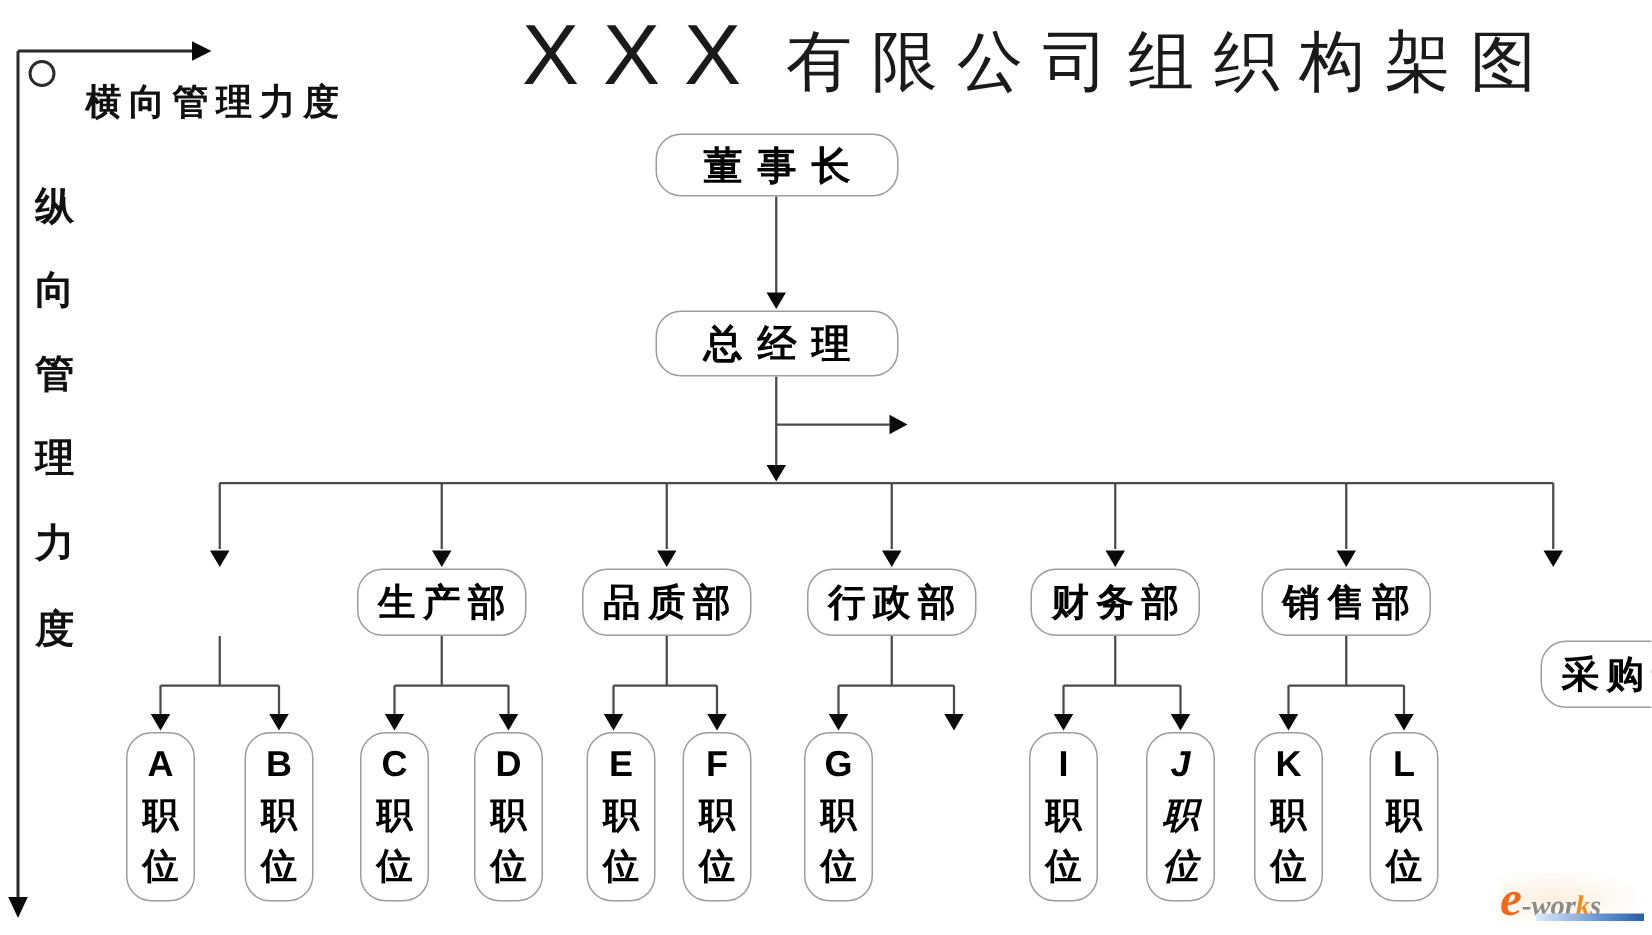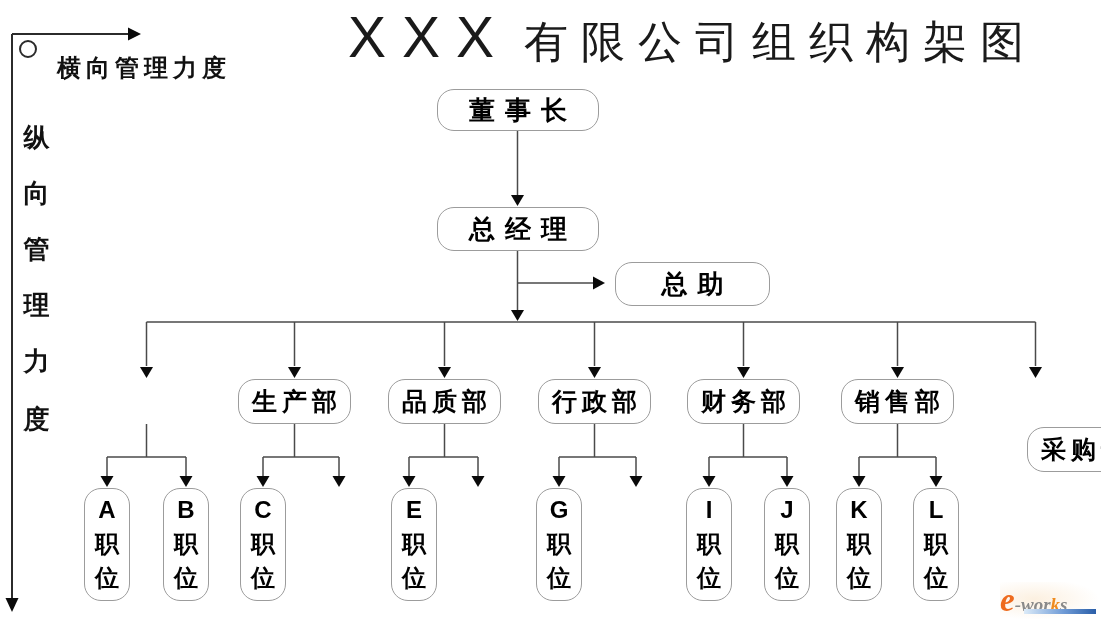--- a/index.html
+++ b/index.html
@@ -121,36 +121,37 @@
   <div class="title">
     <span class="t-x">XXX</span>
     <span class="t-cn">有限公司组织构架图</span>
   </div>
 
   <div class="axis-label-h">横向管理力度</div>
   <div class="axis-label-v">纵向管理力度</div>
 
   <div class="node lvl-top" style="left:437px;top:89px;">董事长</div>
   <div class="node lvl-top" style="left:437px;top:207px;height:44px;">总经理</div>
-  <div class="node lvl-top" style="left:615px;top:262px;height:44px;width:155px;">总助</div>
 
   <div class="node lvl-dept" style="left:238px;">生产部</div>
   <div class="node lvl-dept" style="left:388px;">品质部</div>
   <div class="node lvl-dept" style="left:538px;">行政部</div>
   <div class="node lvl-dept" style="left:687px;">财务部</div>
   <div class="node lvl-dept" style="left:841px;">销售部</div>
   <div class="node lvl-dept" style="left:1027px;margin-top:48px;">采购部</div>
 
   <div class="node pill" style="left:84px;">A职位</div>
   <div class="node pill" style="left:163px;">B职位</div>
   <div class="node pill" style="left:240px;">C职位</div>
+  <div class="node pill" style="left:316px;">D职位</div>
   <div class="node pill" style="left:378px;margin-left:13px;">E职位</div>
+  <div class="node pill" style="left:455px;">F职位</div>
   <div class="node pill" style="left:536px;">G职位</div>
   <div class="node pill" style="left:686px;">I职位</div>
-  <div class="node pill" style="left:764px;">J职位</div>
+  <div class="node pill" style="left:764px;font-style:italic;">J职位</div>
   <div class="node pill" style="left:836px;">K职位</div>
   <div class="node pill" style="left:913px;">L职位</div>
 
   <div class="wm">
     <span class="wm-e">e</span><span class="wm-t">-wor</span><span class="wm-k">k</span><span class="wm-t">s</span>
     <div class="wm-bar"></div>
   </div>
 
 </div>
 

